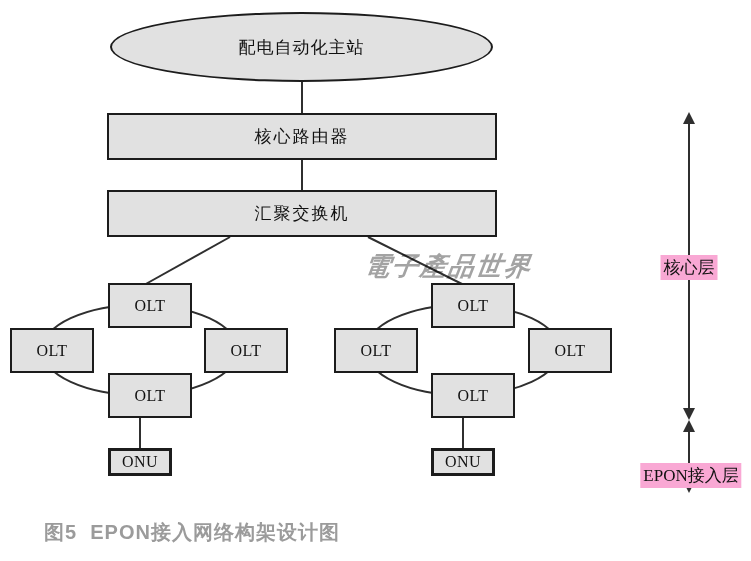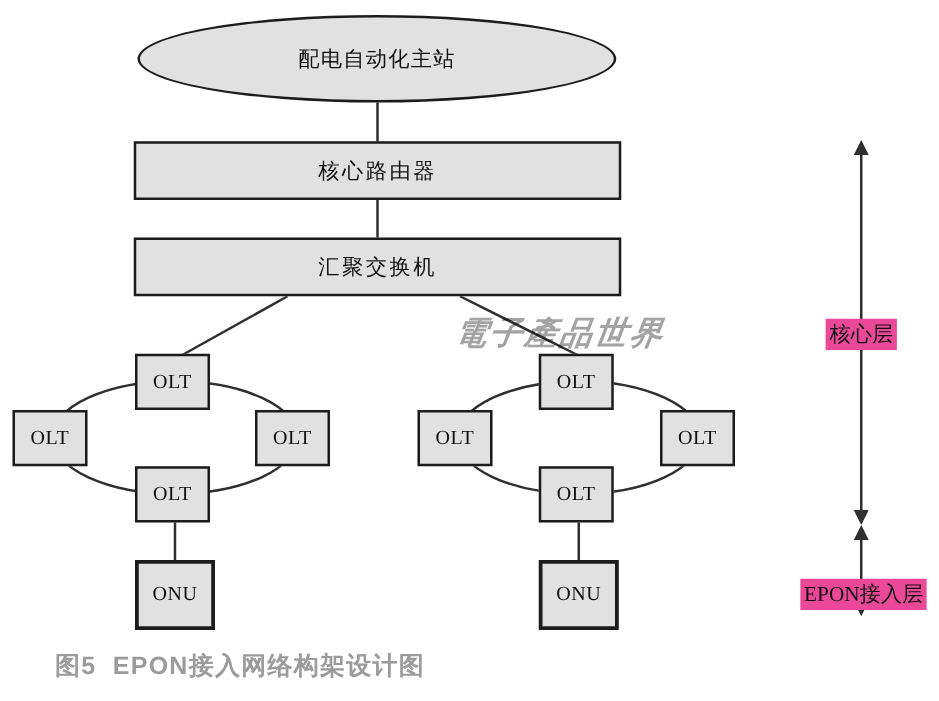--- a/index.html
+++ b/index.html
@@ -25,26 +25,26 @@
     font-size:17px;
     letter-spacing:1px;
   }
   .node-ellipse{
     left:110px;top:12px;width:383px;height:70px;
     border-radius:50%;
   }
   .node-wide{left:107px;width:390px;height:47px;letter-spacing:2px;}
   .node-router{top:113px;}
   .node-switch{top:190px;}
-  .node-small{width:60px;height:45px;font-size:16px;letter-spacing:0.5px;}
-  .node-onu{width:64px;height:56px;border-width:3px;}
+  .node-small{width:84px;height:45px;font-size:16px;letter-spacing:0.5px;}
+  .node-onu{width:64px;height:28px;border-width:3px;}
 
   .layer-label{
     position:absolute;z-index:2;
-    background:#ec4899;
+    background:#f9a8d4;
     color:var(--label_text,#111);
     font-size:17px;
     padding:1px 3px;
     transform:translateX(-50%);
     white-space:nowrap;
   }
   .layer-label-core{left:689px;top:255px;}
   .layer-label-epon{left:691px;top:463px;}
 
   .watermark{

